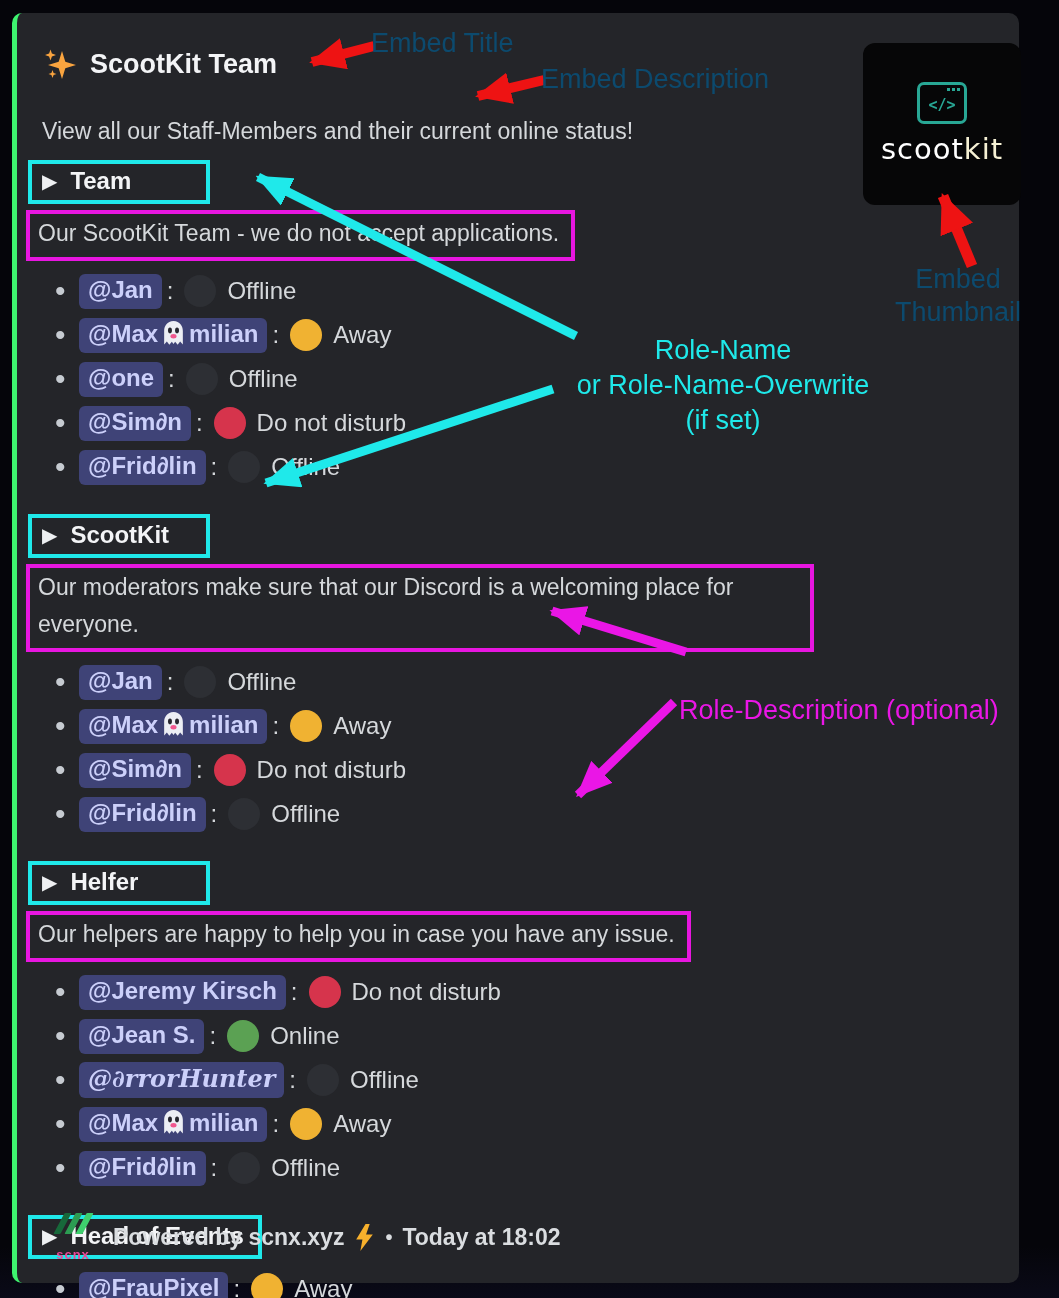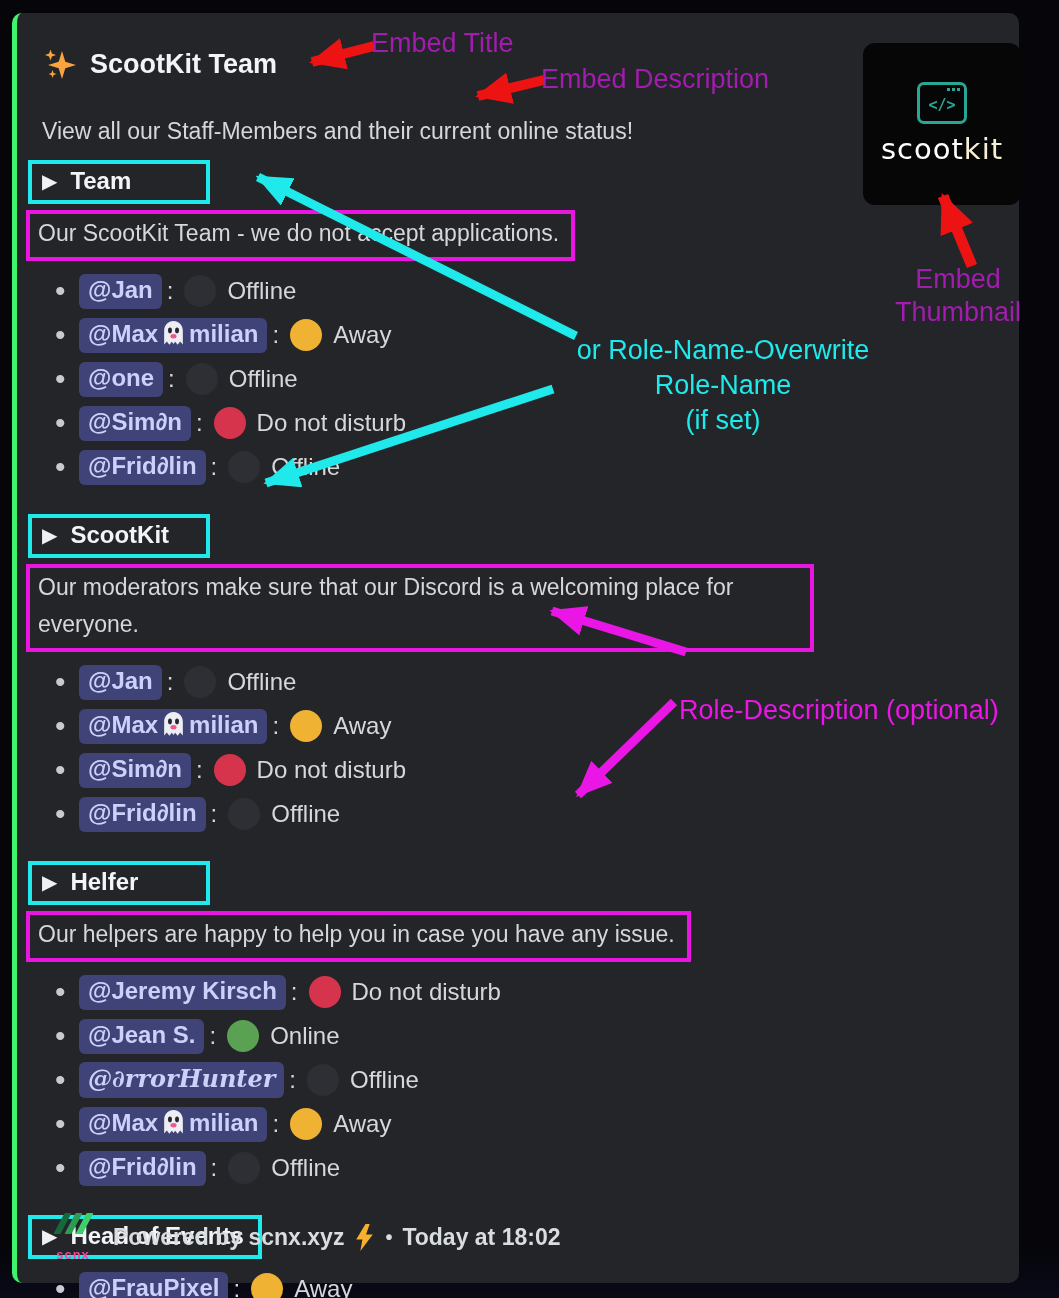--- a/index.html
+++ b/index.html
@@ -76,21 +76,21 @@
   .logo-bars i:nth-child(1){ background:#17683a; }
   .logo-bars i:nth-child(2){ background:#2c9c52; }
   .logo-bars i:nth-child(3){ background:#3ecf6d; }
   .logo-text { font-size:13px; font-weight:bold; color:#ec4899; margin-top:13px; letter-spacing:1px; }
   .footer-text { display:flex; align-items:center; gap:10px; font-size:23px; font-weight:600; color:#dadde0; }
   .footer-sep { font-size:20px; }
 
   
   .overlay { position:absolute; left:0; top:0; pointer-events:none; }
   .ann { position:absolute; pointer-events:none; font-size:27px; }
-  .ann-red { color:#a21caf; }
+  .ann-red { color:#0c4a6e; }
   .ann-cyan { color:#1fe9ea; }
   .ann-magenta { color:#ea16e6; }
   #ann-title { left:371px; top:28px; }
   #ann-desc { left:541px; top:64px; }
   #ann-thumb { left:856px; top:263px; width:204px; text-align:center; line-height:33px; }
   #ann-rolename { left:560px; top:333px; width:326px; text-align:center; line-height:35px; }
   #ann-roledesc { left:679px; top:659px;margin-top:36px; }
 </style>
 </head>
 <body>
@@ -339,17 +339,17 @@
   <line x1="674" y1="702" x2="578" y2="795" stroke="#ea16e6" stroke-width="9" marker-end="url(#mm)"></line>
 </svg>
 
 <div class="ann ann-red" id="ann-title">Embed Title</div>
 <div class="ann ann-red" id="ann-desc">Embed Description</div>
 <div class="ann ann-red" id="ann-thumb">
   <div>Embed</div>
   <div>Thumbnail</div>
 </div>
 <div class="ann ann-cyan" id="ann-rolename">
+  <div>Role-Name</div>
   <div>or Role-Name-Overwrite</div>
-  <div>Role-Name</div>
   <div>(if set)</div>
 </div>
 <div class="ann ann-magenta" id="ann-roledesc">Role-Description (optional)</div>
 
 </body></html>

